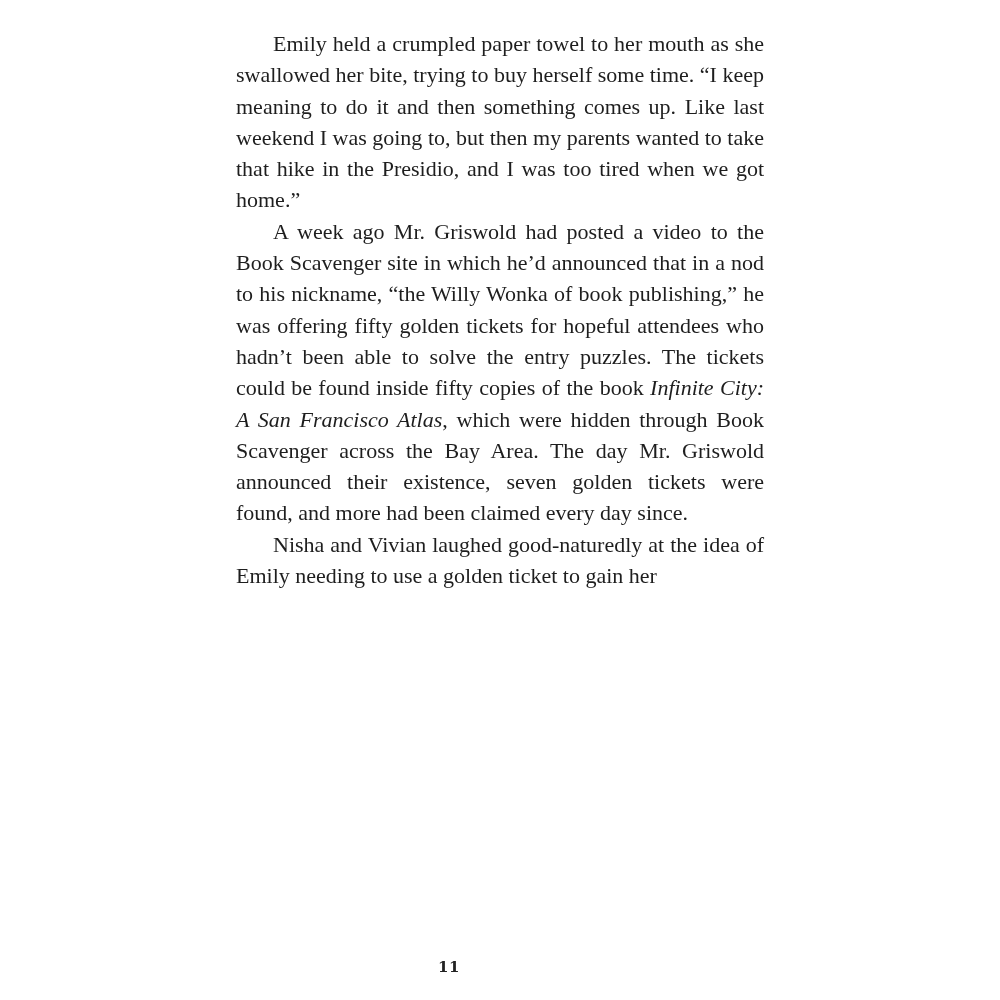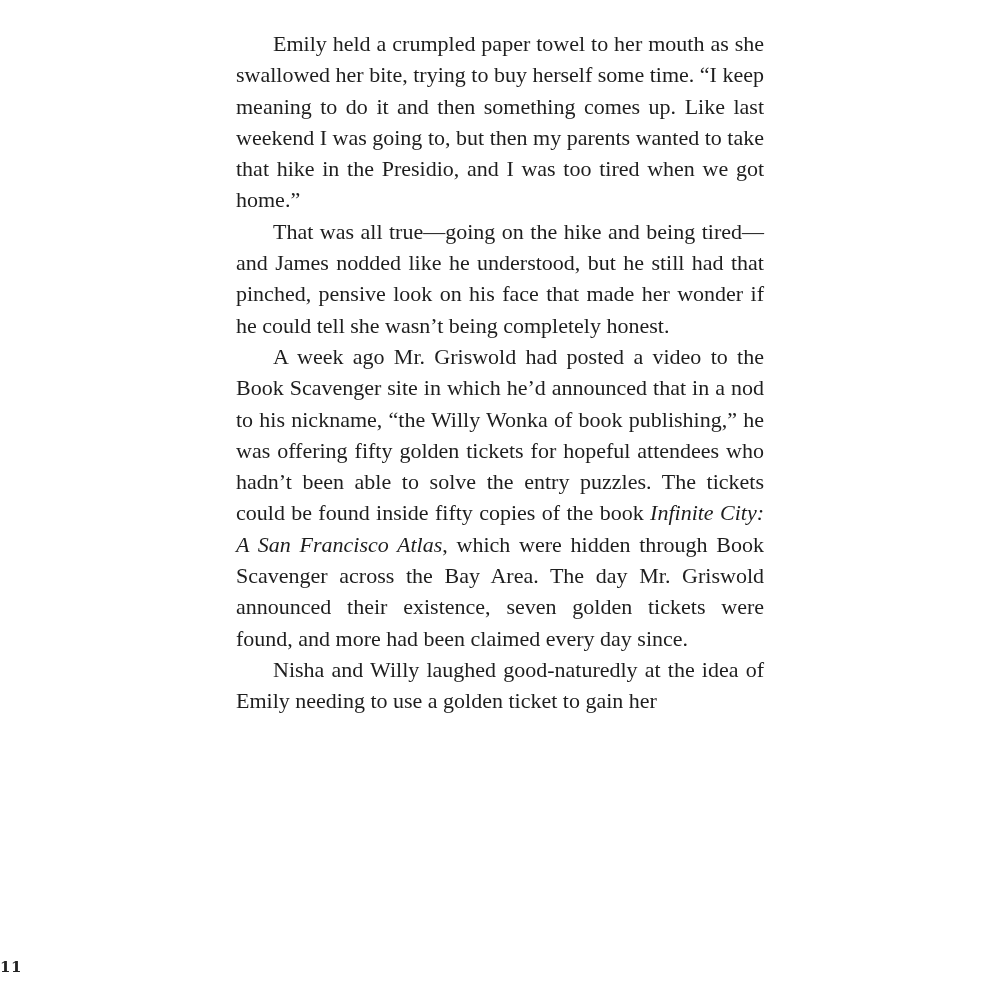--- a/index.html
+++ b/index.html
@@ -34,41 +34,41 @@
     text-indent: 37px;
   }
   .italic {
     font-style: italic;
   }
   .page-number {
     position: absolute;
     top: 958px;
     left: 0;
     width: 898px;
+    text-align: center;
     font-family: "DejaVu Serif", serif;
     font-weight: bold;
     font-size: 15px;
     color: #222222;
     letter-spacing: 0.5px;
   }
 </style>
 </head>
 <body>
 
 <div class="book-page">
 
   <div class="text-column">
 
     <p class="para"><span>Emily held a crumpled paper towel to her mouth as she swallowed her bite, trying to buy herself some time. “I keep meaning to do it and then something comes up. Like last weekend I was going to, but then my parents wanted to take that hike in the Presidio, and I was too tired when we got home.”</span></p>
 
-    <p class="para"><span>That was all true—going on the hike and being tired—and James nodded like he understood, but he still had that pinched, pensive look on his face that made her wonder if he could tell she wasn’t being completely honest.</span></p>
 
 
 
     <p class="para"><span>A week ago Mr. Griswold had posted a video to the Book Scavenger site in which he’d announced that in a nod to his nickname, “the Willy Wonka of book publishing,” he was offering fifty golden tickets for hopeful attendees who hadn’t been able to solve the entry puzzles. The tickets could be found inside fifty copies of the book </span><span class="italic">Infinite City: A San Francisco Atlas</span><span>, which were hidden through Book Scavenger across the Bay Area. The day Mr. Griswold announced their existence, seven golden tickets were found, and more had been claimed every day since.</span></p>
 
-    <p class="para"><span>Nisha and Willy laughed good-naturedly at the idea of Emily needing to use a golden ticket to gain her</span></p>
+    <p class="para"><span>Nisha and Vivian laughed good-naturedly at the idea of Emily needing to use a golden ticket to gain her</span></p>
 
   </div>
 
   <div class="page-number">11</div>
 
 </div>
 
 </body></html>

